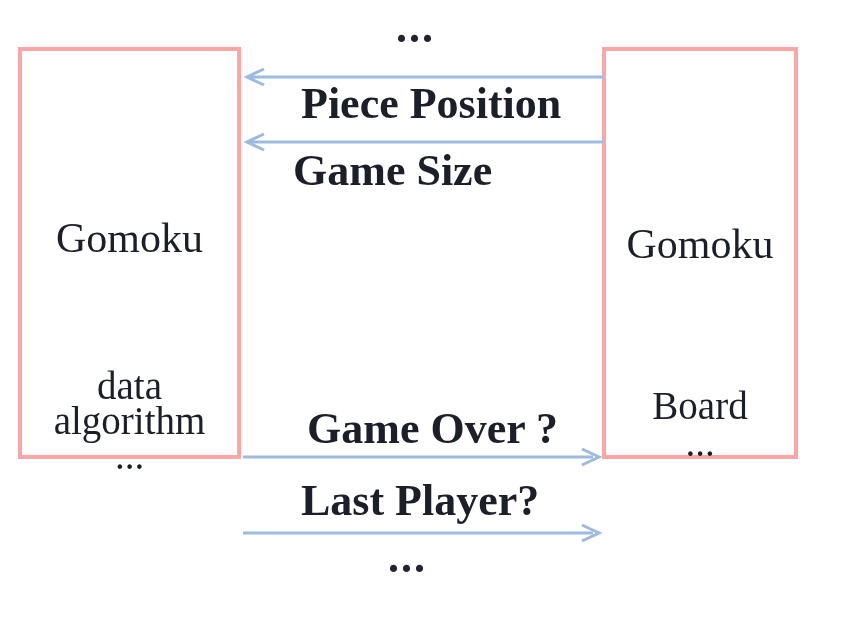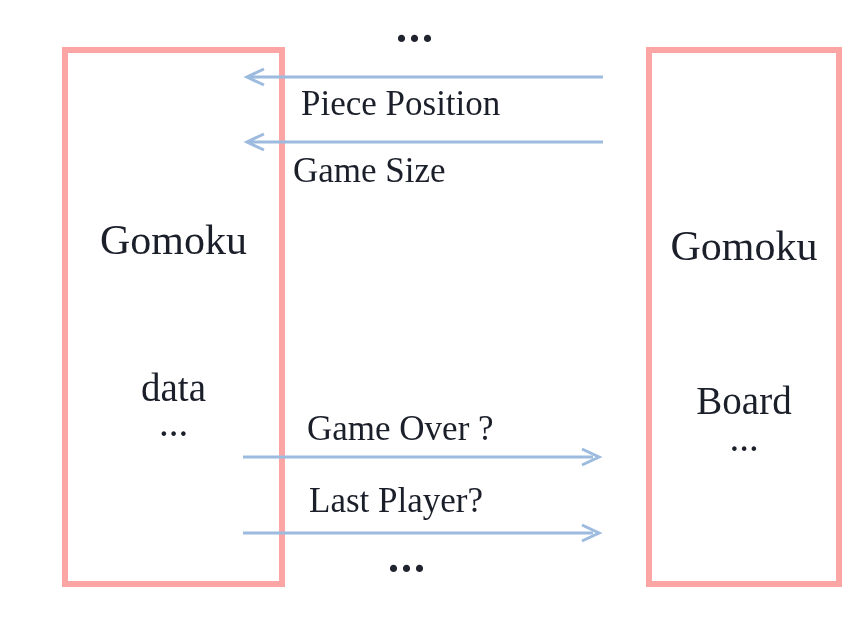--- a/index.html
+++ b/index.html
@@ -12,25 +12,24 @@
     width: 850px;
     height: 638px;
     background: #ffffff;
     overflow: hidden;
     font-family: "Liberation Serif", "DejaVu Serif", serif;
     color: #1b1f2a;
   }
   .box {
     position: absolute;
     top: 47px;
-    height: 540px;
-    border: 6px solid #fca5a5;
+    height: 412px;
+    border: 4px solid #fca5a5;
     background: #ffffff;
     box-sizing: border-box;
-    margin-left: 44px;
   }
   #server-box { left: 18px;  width: 223px; }
   #client-box { left: 602px; width: 196px; }
   .box-title {
     position: absolute;
     left: 0;
     width: 100%;
     text-align: center;
     font-size: 42px;
     line-height: 54px;
@@ -39,31 +38,32 @@
   .box-items {
     position: absolute;
     left: 0;
     width: 100%;
     text-align: center;
     font-size: 39px;
   }
   #server-box .box-title { top: 160px; }
   #server-box .box-items { top: 317px; line-height: 35px; }
   #client-box .box-title { top: 166px; }
-  #client-box .box-items { top: 329px; line-height: 37px; }
+  #client-box .box-items { top: 336px; line-height: 37px; }
   .msg-label {
     position: absolute;
-    font-size: 35px;
+    font-size: 44px;
     line-height: 40px;
     white-space: nowrap;
+    font-weight: bold;
   }
   #label-piece-position { left: 301px; top: 84px;  }
   #label-game-size     { left: 293px; top: 151px; }
   #label-game-over     { left: 299px; top: 409px; margin-left: 8px; }
-  #label-last-player   { left: 301px; top: 481px; margin-left: 8px; }
+  #label-last-player   { left: 301px; top: 481px; }
   .arrow {
     position: absolute;
     width: 365px;
     height: 24px;
   }
   #arrow-1 { left: 240px; top: 65px;  }
   #arrow-2 { left: 240px; top: 130px; }
   #arrow-3 { left: 241px; top: 445px; }
   #arrow-4 { left: 241px; top: 521px; }
   .ellipsis {
@@ -82,20 +82,21 @@
 <body>
 
 <div id="stage">
 
   <div class="box" id="server-box">
     <div class="box-title">
       <div>Gomoku</div>
     </div>
     <div class="box-items">
       <div>data</div>
+      <div>algorithm</div>
       <div>...</div>
     </div>
   </div>
 
   <div class="box" id="client-box">
     <div class="box-title">
       <div>Gomoku</div>
     </div>
     <div class="box-items">
       <div>Board</div>

